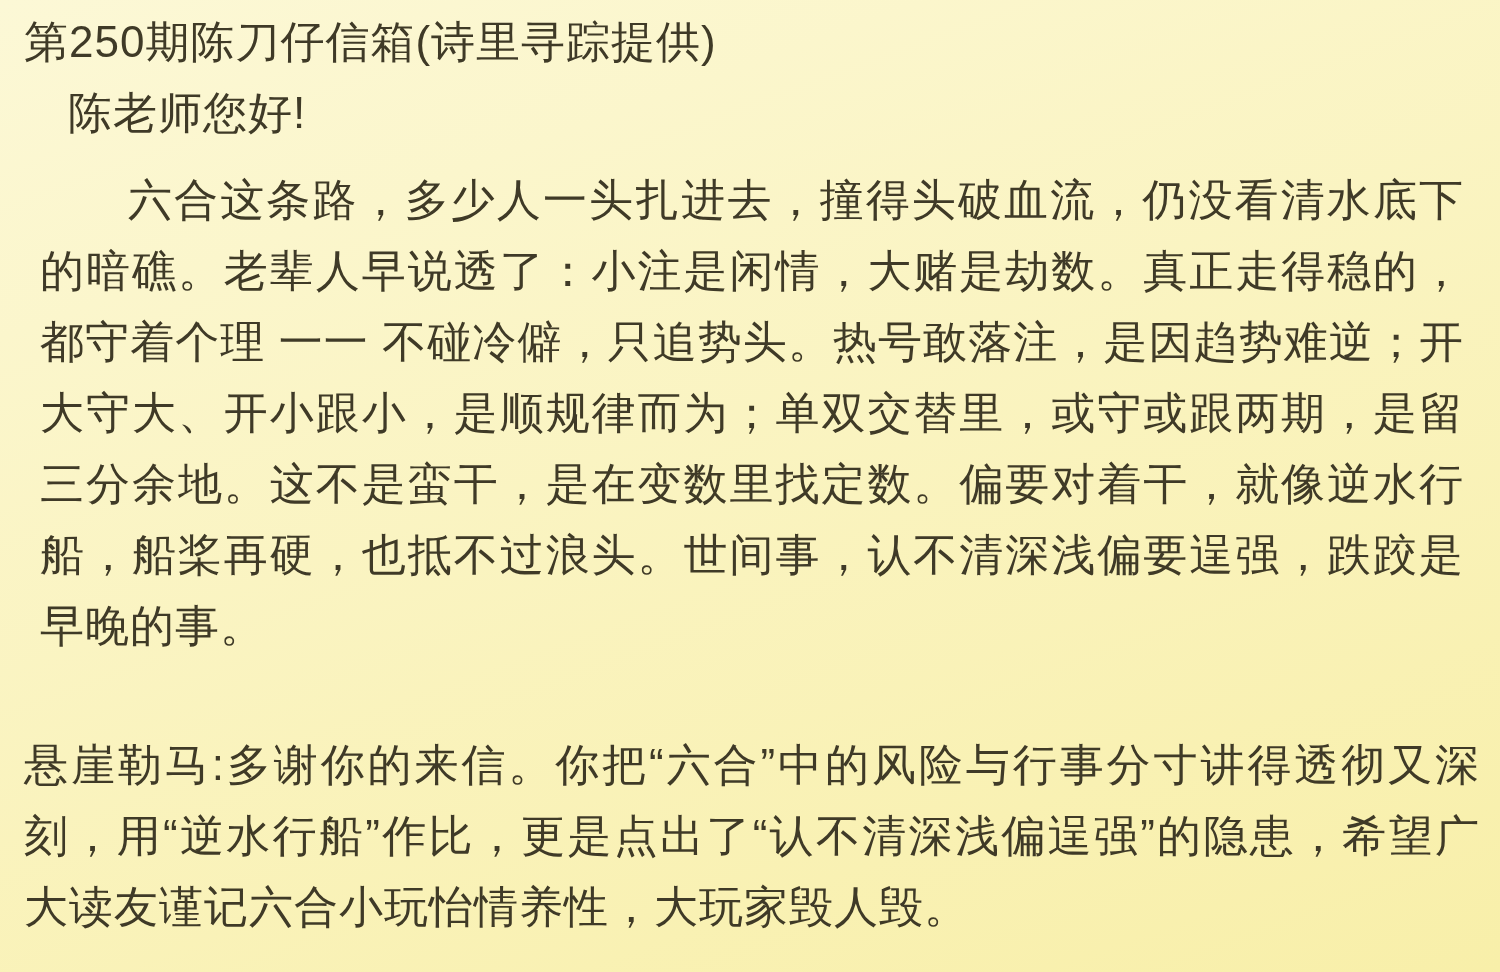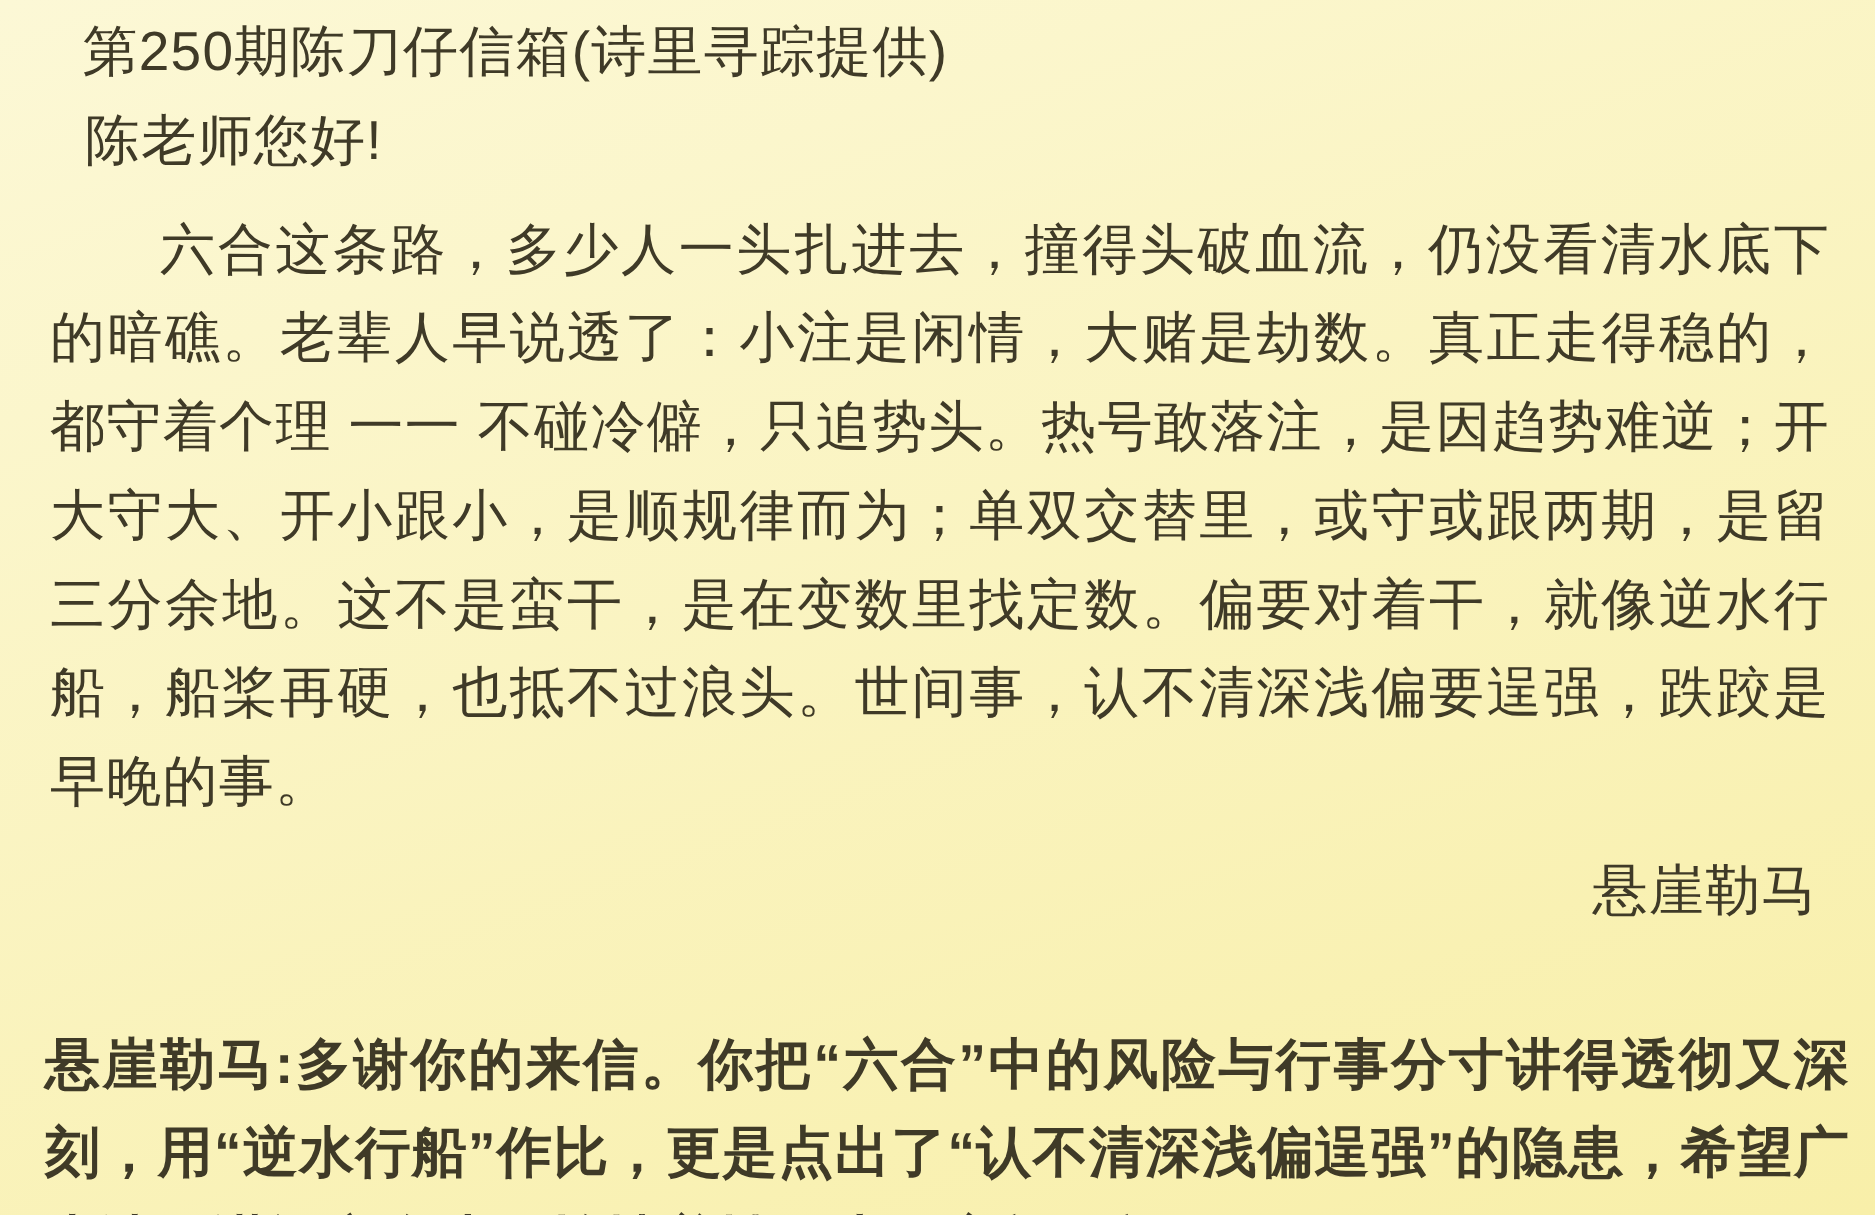--- a/index.html
+++ b/index.html
@@ -16,47 +16,44 @@
     box-sizing: border-box;
     width: 1500px;
     height: 972px;
     padding: 6px 20px 0 24px;
     font-size: 44px;
     line-height: 71px;
     letter-spacing: 1px;
   }
   .title-line {
     white-space: nowrap;
-    margin-left: 42px;
   }
   .greeting-line {
     white-space: nowrap;
     margin-left: 44px;
   }
   .letter-body {
     margin: 16px;
     text-indent: 88px;
     text-align: justify;
   }
   .signature-line {
     text-align: right;
     padding-right: 26px;
   }
   .reply-paragraph {
-    margin: 68px 0 0 12px;
+    margin: 68px 0 0 0;
     text-align: justify;
-    font-weight: bold;
   }
 </style>
 </head>
 <body style="background: linear-gradient(160deg, rgb(252, 248, 214) 0%, rgb(248, 239, 169) 100%); color: rgb(63, 58, 39);">
 
 <div class="page">
   <div class="title-line">第250期陈刀仔信箱(诗里寻踪提供)</div>
 
   <div class="greeting-line">陈老师您好!</div>
 
   <p class="letter-body">六合这条路，多少人一头扎进去，撞得头破血流，仍没看清水底下的暗礁。老辈人早说透了：小注是闲情，大赌是劫数。真正走得稳的，都守着个理 一一 不碰冷僻，只追势头。热号敢落注，是因趋势难逆；开大守大、开小跟小，是顺规律而为；单双交替里，或守或跟两期，是留三分余地。这不是蛮干，是在变数里找定数。偏要对着干，就像逆水行船，船桨再硬，也抵不过浪头。世间事，认不清深浅偏要逞强，跌跤是早晚的事。</p>
 
-  <div class="signature-line">悬崖勒马</div>
 
   <p class="reply-paragraph">悬崖勒马:多谢你的来信。你把“六合”中的风险与行事分寸讲得透彻又深刻，用“逆水行船”作比，更是点出了“认不清深浅偏逞强”的隐患，希望广大读友谨记六合小玩怡情养性，大玩家毁人毁。</p>
 </div>
 
 </body></html>

